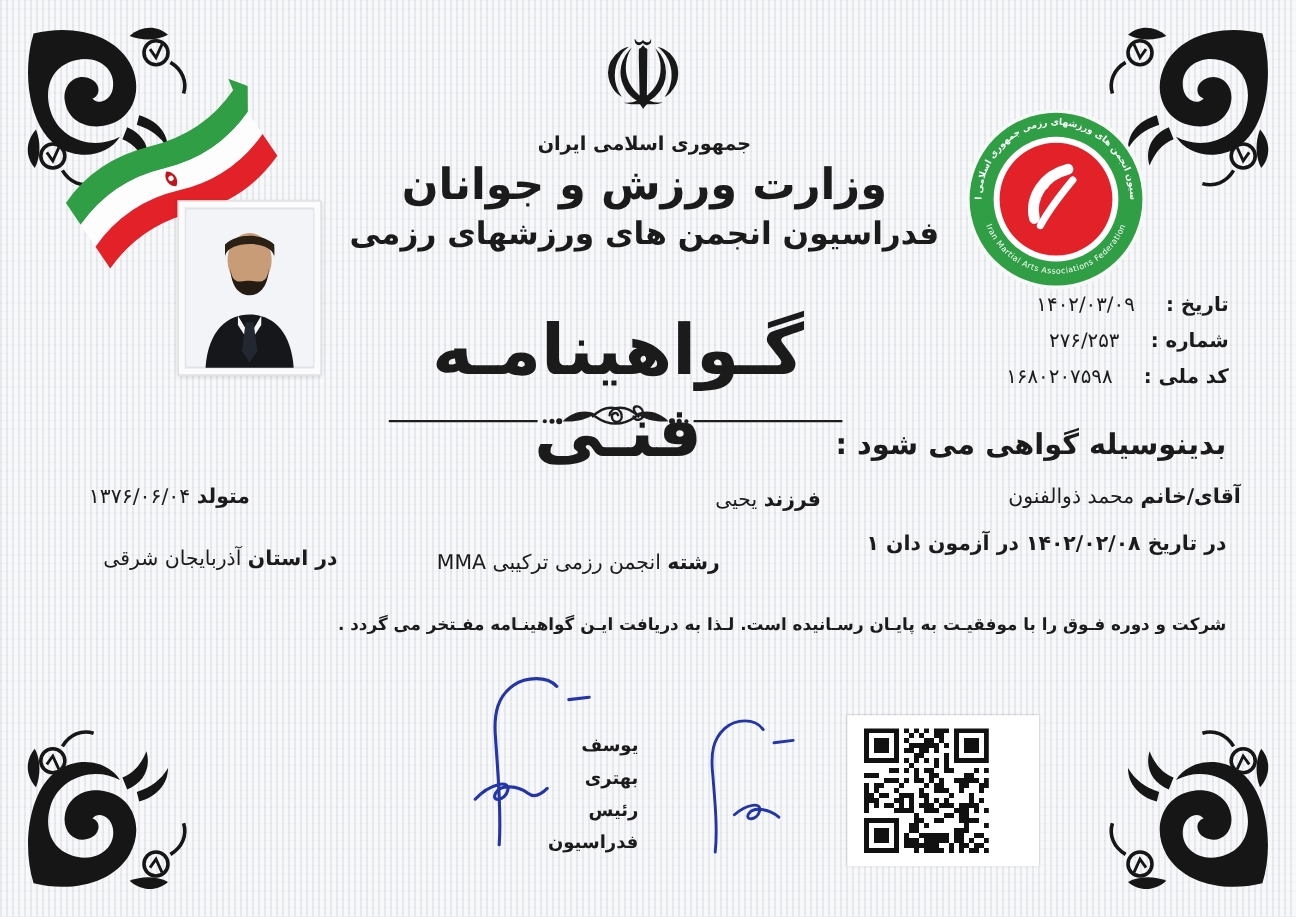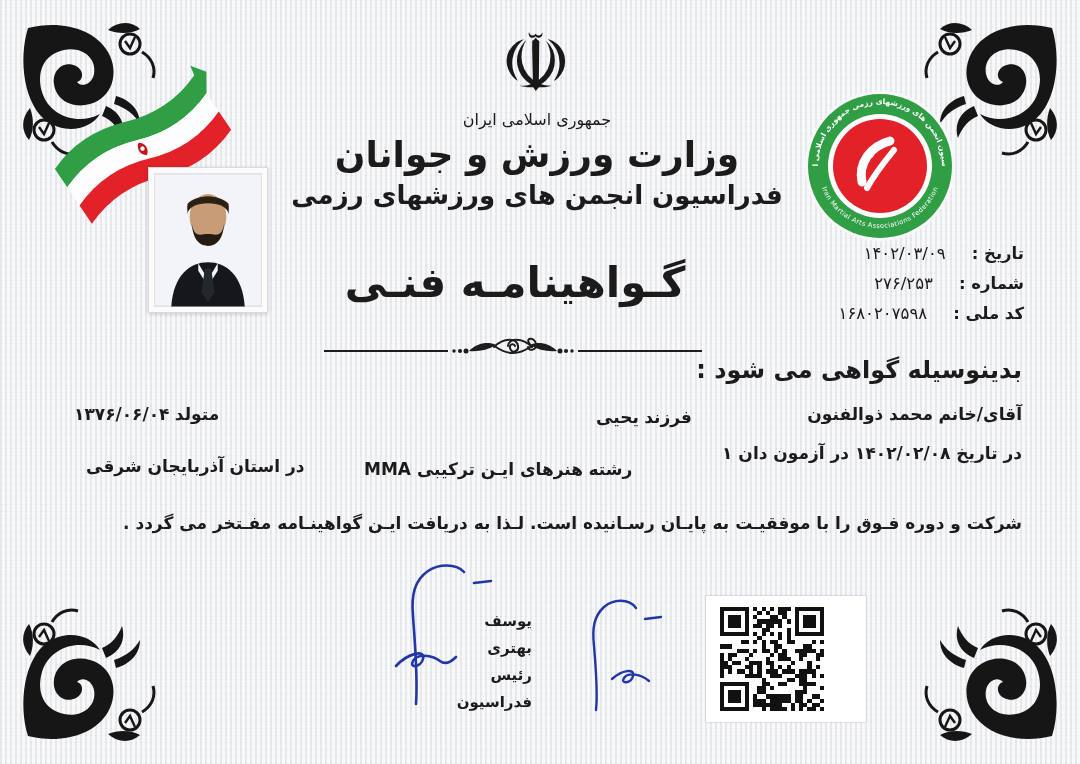--- a/index.html
+++ b/index.html
@@ -15,33 +15,33 @@
       repeating-linear-gradient(90deg, rgba(110,115,135,.07) 0 2px, rgba(255,255,255,.5) 2px 5px),
       repeating-linear-gradient(0deg, rgba(110,115,135,.05) 0 1px, rgba(255,255,255,0) 1px 7px);
   }
   .abs{position:absolute;}
   .rtl{direction:rtl;}
   .corner{width:160px;height:160px;}
   .corner-tr{transform:scaleX(-1);}
   .corner-bl{transform:scaleY(-1);}
   .corner-br{transform:scale(-1,-1);}
   .emblem{font-size:80px;line-height:1;color:#181818;}
-  .h-country{font-size:16px;font-weight:normal;width:300px;text-align:center;}
+  .h-country{font-size:16px;font-weight:bold;width:300px;text-align:center;}
   .h-ministry{font-size:36px;font-weight:bold;width:460px;text-align:center;}
   .h-federation{font-size:26px;font-weight:bold;width:560px;text-align:center;}
   .meta{font-size:16.5px;}
   .meta .row{display:flex;flex-direction:row;gap:26px;justify-content:flex-start;margin-bottom:11px;direction:rtl;}
   .meta .lbl{font-weight:bold;}
   .meta .val{font-weight:normal;letter-spacing:.5px;text-align:center;}
-  .title{font-size:42px;font-weight:bold;text-align:center;width:390px;}
+  .title{font-size:58px;font-weight:bold;text-align:center;width:390px;}
   .intro{font-size:24px;font-weight:bold;}
   .cell{font-size:17px;white-space:nowrap;}
   .cell .lbl{font-weight:bold;}
-  .cell .val{font-weight:700;}
-  .closing{font-size:17px;font-weight:bold;white-space:nowrap;text-align:right;}
+  .cell .val{font-weight:400;}
+  .closing{font-size:14px;font-weight:bold;white-space:nowrap;text-align:right;}
   .photo-frame{width:120px;height:146px;background:#fbfbfc;border:1px solid #d8dade;
     box-shadow:0 1px 4px rgba(0,0,0,.18);padding:5px;}
   .photo-frame svg{width:100%;height:100%;display:block;}
   .sig-name{font-size:15px;font-weight:bold;line-height:1.8;text-align:right;width:96px;margin-left:44px;}
   .qr-box{width:160px;height:126px;background:#fff;box-shadow:0 0 2px rgba(0,0,0,.25);
     display:flex;align-items:center;justify-content:flex-start;padding-left:14px;}
   .qr-box svg{width:104px;height:104px;}
 </style>
 </head>
 <body>
@@ -205,39 +205,39 @@
     <g stroke="#1d1d1d" fill="none" stroke-width="2" stroke-linecap="round">
       <path d="M172,13 C182,3 195,4 196,12 C197,18 189,20 188,14 C187,10 192,9 193,12"></path>
       <path d="M210,13 C200,3 187,4 186,12"></path>
       <path d="M174,13 Q191,25 208,13"></path>
       <path d="M210,13 C200,3 213,2 214,10 C215,16 207,18 206,13"></path>
     </g>
   </svg>
 
   <div class="abs rtl intro" style="right:58px;top:356px">بدینوسیله گواهی می شود :</div>
 
-  <div class="abs rtl cell" style="right:58px;top:404px">
+  <div class="abs rtl cell" style="right:46px;top:404px">
     <span class="lbl">آقای/خانم</span>
     <span class="val">محمد ذوالفنون</span>
   </div>
   <div class="abs rtl cell" style="left:596px;top:407px">
     <span class="lbl">فرزند</span>
     <span class="val">یحیی</span>
   </div>
   <div class="abs rtl cell" style="left:74px;top:404px">
     <span class="lbl">متولد</span>
     <span class="val">۱۳۷۶/۰۶/۰۴</span>
   </div>
 
   <div class="abs rtl cell" style="right:58px;top:443px">
     <span class="lbl">در تاریخ ۱۴۰۲/۰۲/۰۸  در آزمون دان ۱</span>
   </div>
   <div class="abs rtl cell" style="left:364px;top:459px">
     <span class="lbl">رشته</span>
-    <span class="val">هنرهای ایـن ترکیبی MMA</span>
+    <span class="val">انجمن رزمی ترکیبی MMA</span>
   </div>
   <div class="abs rtl cell" style="left:86px;top:456px">
     <span class="lbl">در استان</span>
     <span class="val">آذربایجان شرقی</span>
   </div>
 
   <div class="abs rtl closing" style="right:58px;top:513px">شرکت و دوره فـوق را با موفقیـت به پایـان رسـانیده است. لـذا به دریافت ایـن گواهینـامه مفـتخر می گردد .</div>
 
   <svg class="abs" style="left:378px;top:556px;width:130px;height:150px" viewBox="0 0 130 150">
     <g stroke="#2236a8" fill="none" stroke-width="2.6" stroke-linecap="round">

